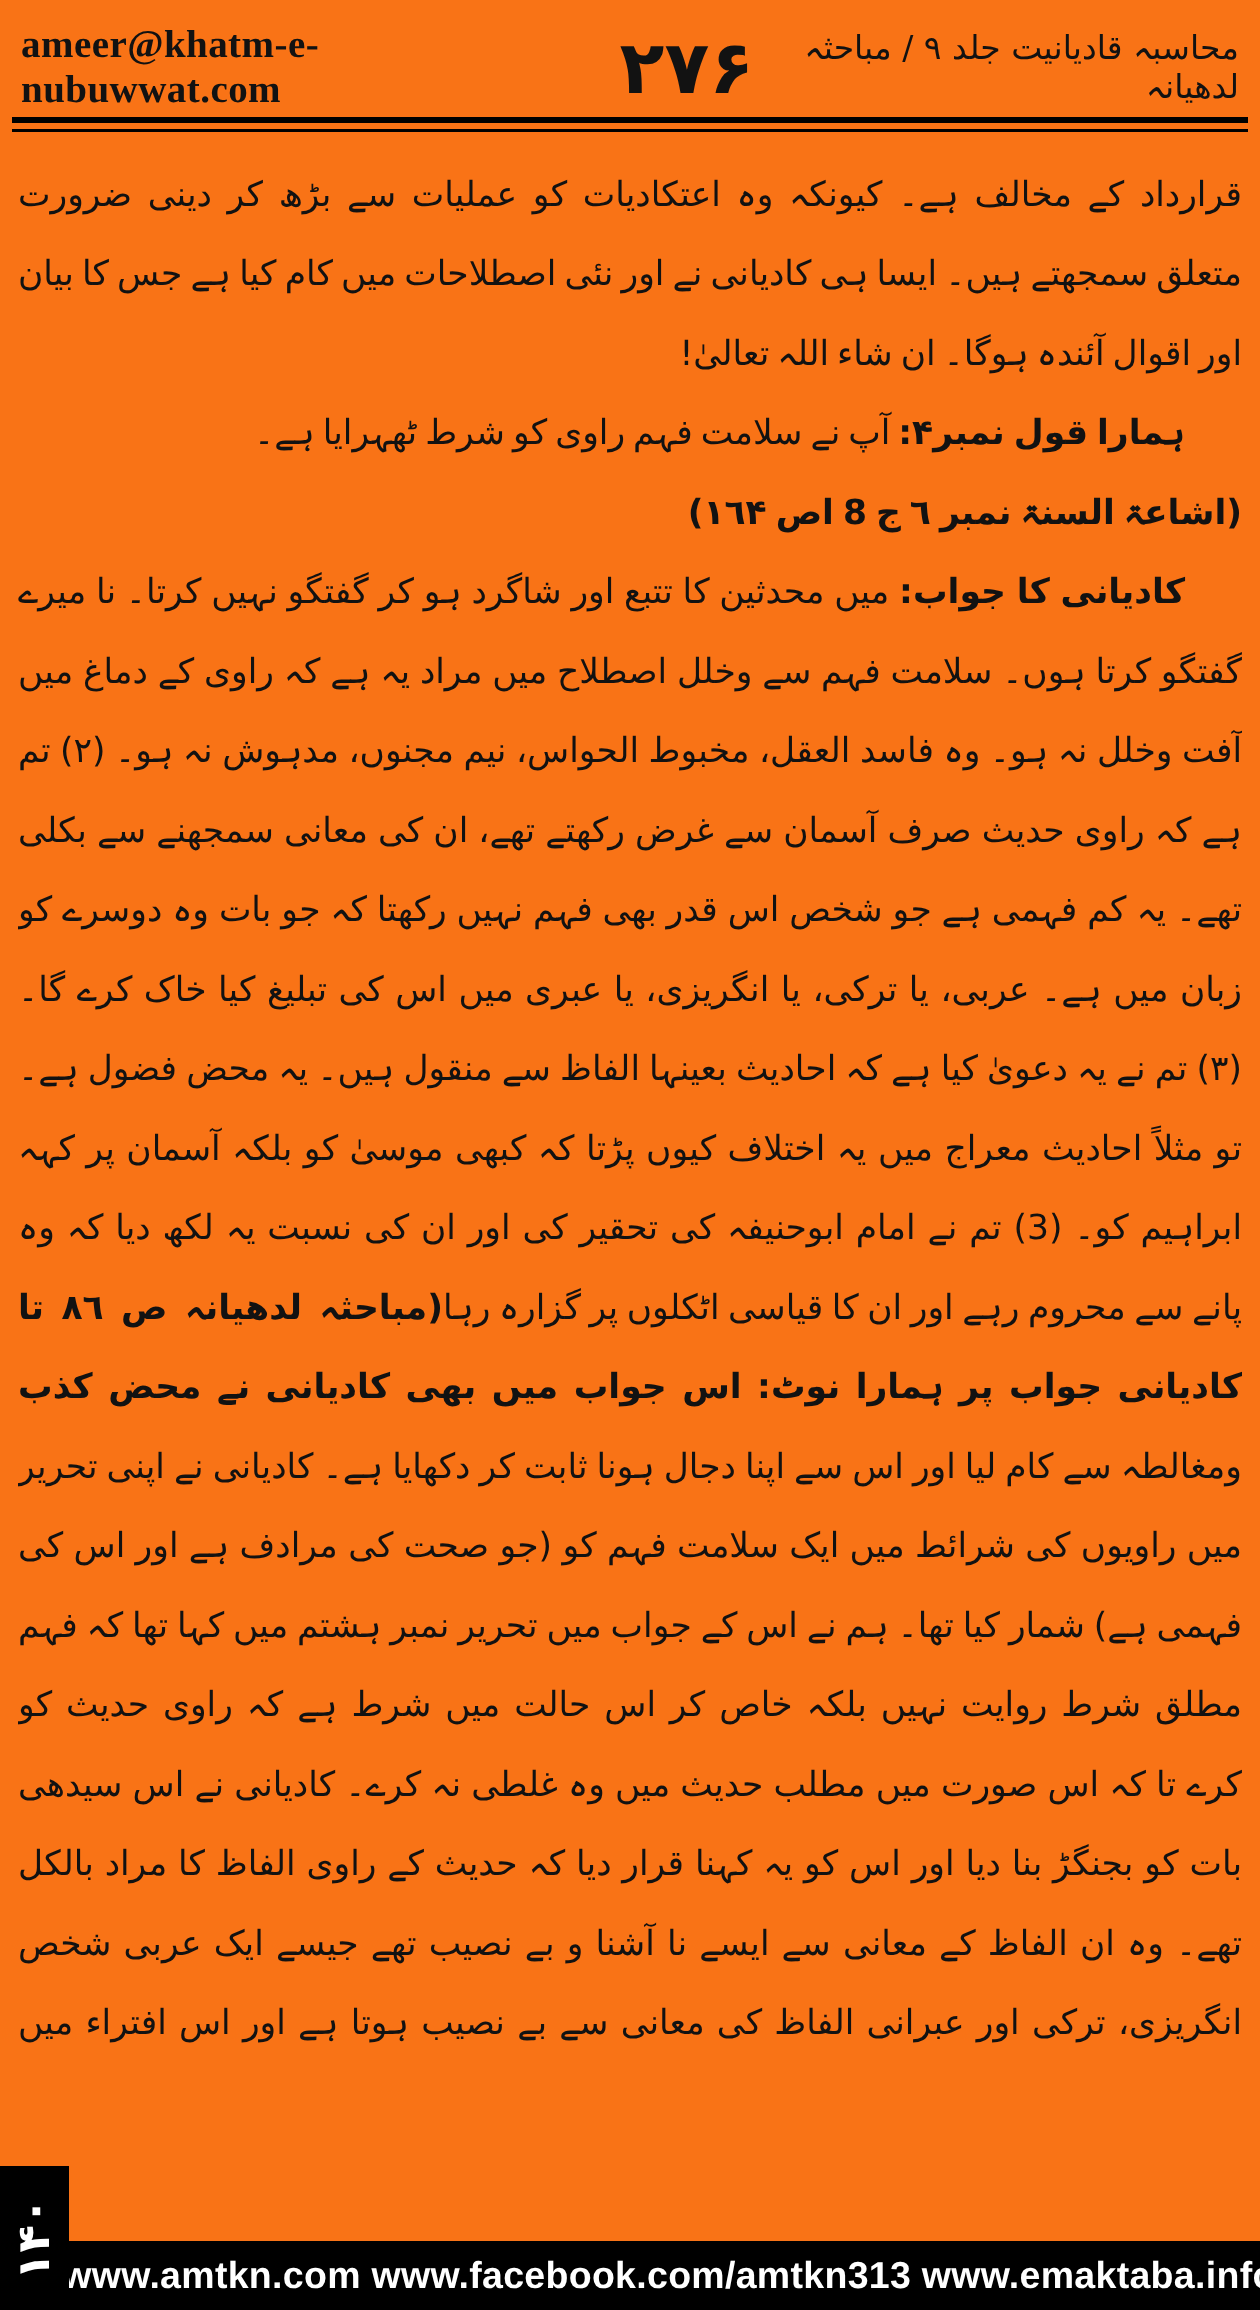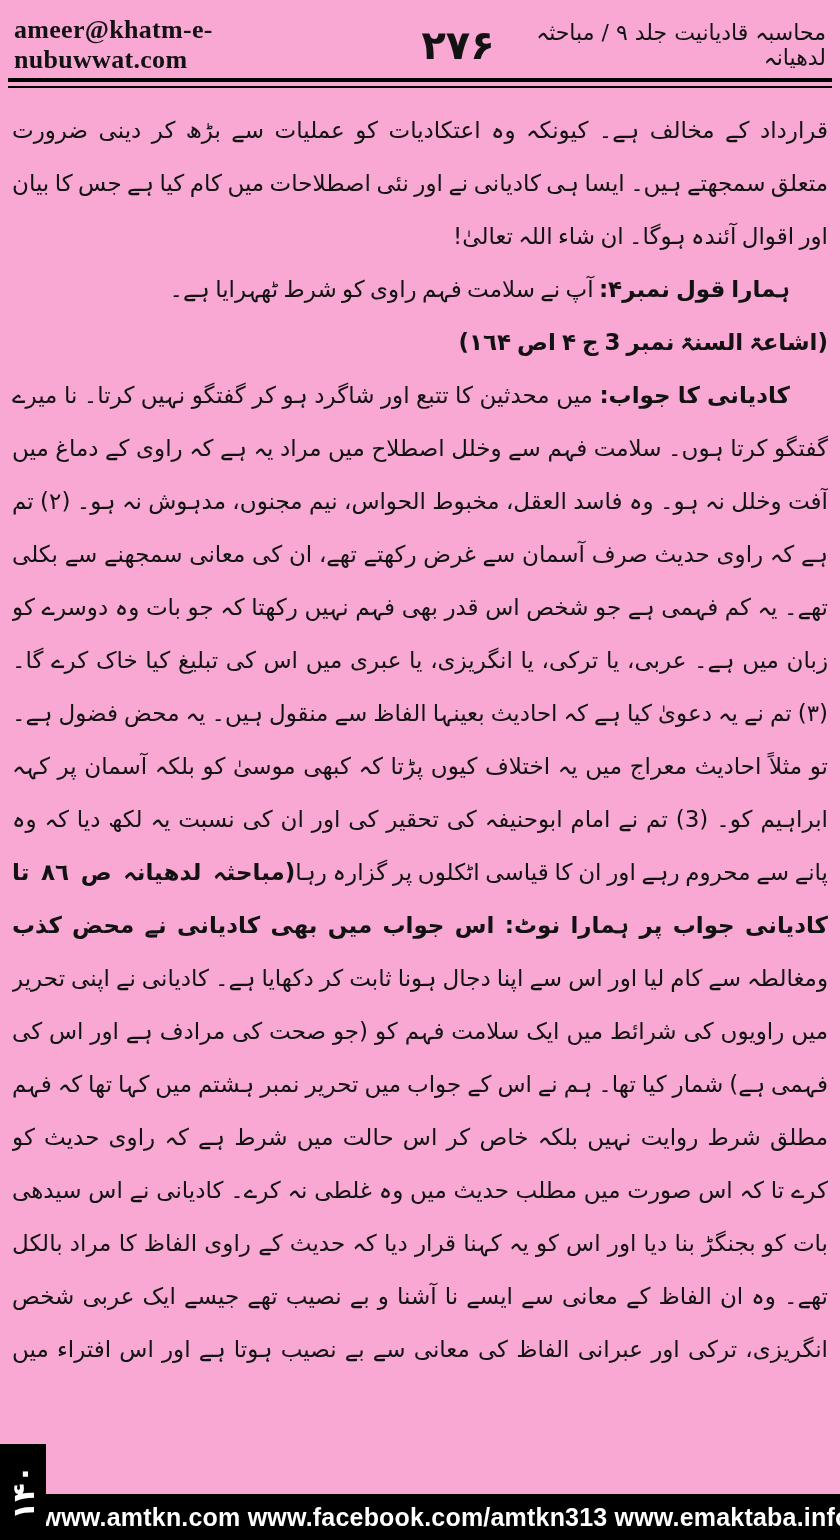--- a/index.html
+++ b/index.html
@@ -1,38 +1,38 @@
 <!DOCTYPE html>
 <html lang="ur"><head>
 <meta charset="utf-8">
 <style>
   * { margin:0; padding:0; box-sizing:border-box; }
   html,body { background:#777; }
   .page {
     position:relative;
     width:840px; height:1540px;
     margin:0 auto;
-    background:#f9a8d4;
+    background:#f97316;
     color:#121212;
     font-family:"DejaVu Sans", sans-serif;
     overflow:hidden;
   }
   
   .header {
     display:flex; align-items:center;
     direction:ltr;
     padding:16px 14px 4px 14px;
     height:78px;
   }
   .email {
     font-family:"Liberation Serif", serif;
     font-weight:bold; font-size:26px; letter-spacing:.3px;
   }
   .page-num {
-    font-size:40px; font-weight:bold;
+    font-size:49px; font-weight:bold;
     margin-left:64px; line-height:1;
   }
   .title {
     margin-left:auto;
     direction:rtl;
     font-size:22px; font-weight:normal;
   }
   .rule {
     margin:0 8px;
     height:10px;
@@ -101,21 +101,21 @@
     <span class="title">محاسبہ قادیانیت جلد ۹ / مباحثہ لدھیانہ</span>
   </header>
 
   <div class="rule"></div>
 
   <main class="body">
       <div class="line"><span class="main">قرارداد کے مخالف ہے۔ کیونکہ وہ اعتکادیات کو عملیات سے بڑھ کر دینی ضرورت وحاجت کا</span></div>
       <div class="line"><span class="main">متعلق سمجھتے ہیں۔ ایسا ہی کادیانی نے اور نئی اصطلاحات میں کام کیا ہے جس کا بیان قول مابعد</span></div>
       <div class="line no-justify"><span class="main">اور اقوال آئندہ ہوگا۔ ان شاء اللہ تعالیٰ!</span></div>
       <div class="line indent no-justify"><span class="main"><span class="lead">ہمارا قول نمبر۴:</span>&nbsp;آپ نے سلامت فہم راوی کو شرط ٹھہرایا ہے۔</span></div>
-      <div class="line no-justify bold"><span class="main">(اشاعۃ السنۃ نمبر 3 ج ۴ اص ١٦۴)</span></div>
+      <div class="line no-justify bold"><span class="main">(اشاعۃ السنۃ نمبر ٦ ج 8 اص ١٦۴)</span></div>
       <div class="line indent"><span class="main"><span class="lead">کادیانی کا جواب:</span>&nbsp;میں محدثین کا تتبع اور شاگرد ہو کر گفتگو نہیں کرتا۔ نا میرے لئے</span></div>
       <div class="line"><span class="main">گفتگو کرتا ہوں۔ سلامت فہم سے وخلل اصطلاح میں مراد یہ ہے کہ راوی کے دماغ میں کوئی</span></div>
       <div class="line"><span class="main">آفت وخلل نہ ہو۔ وہ فاسد العقل، مخبوط الحواس، نیم مجنوں، مدہوش نہ ہو۔ (۲) تم نے جو یہ کہا</span></div>
       <div class="line"><span class="main">ہے کہ راوی حدیث صرف آسمان سے غرض رکھتے تھے، ان کی معانی سمجھنے سے بکلی بے نصیب</span></div>
       <div class="line"><span class="main">تھے۔ یہ کم فہمی ہے جو شخص اس قدر بھی فہم نہیں رکھتا کہ جو بات وہ دوسرے کو پہنچاتا ہے وہ کس</span></div>
       <div class="line"><span class="main">زبان میں ہے۔ عربی، یا ترکی، یا انگریزی، یا عبری میں اس کی تبلیغ کیا خاک کرے گا۔</span></div>
       <div class="line"><span class="main">(۳) تم نے یہ دعویٰ کیا ہے کہ احادیث بعینہا الفاظ سے منقول ہیں۔ یہ محض فضول ہے۔ یہ ہوتا</span></div>
       <div class="line"><span class="main">تو مثلاً احادیث معراج میں یہ اختلاف کیوں پڑتا کہ کبھی موسیٰ کو بلکہ آسمان پر کہہ دیا۔ کبھی</span></div>
       <div class="line"><span class="main">ابراہیم کو۔ (3) تم نے امام ابوحنیفہ کی تحقیر کی اور ان کی نسبت یہ لکھ دیا کہ وہ حدیث نبوی کے</span></div>
       <div class="line with-cite">

